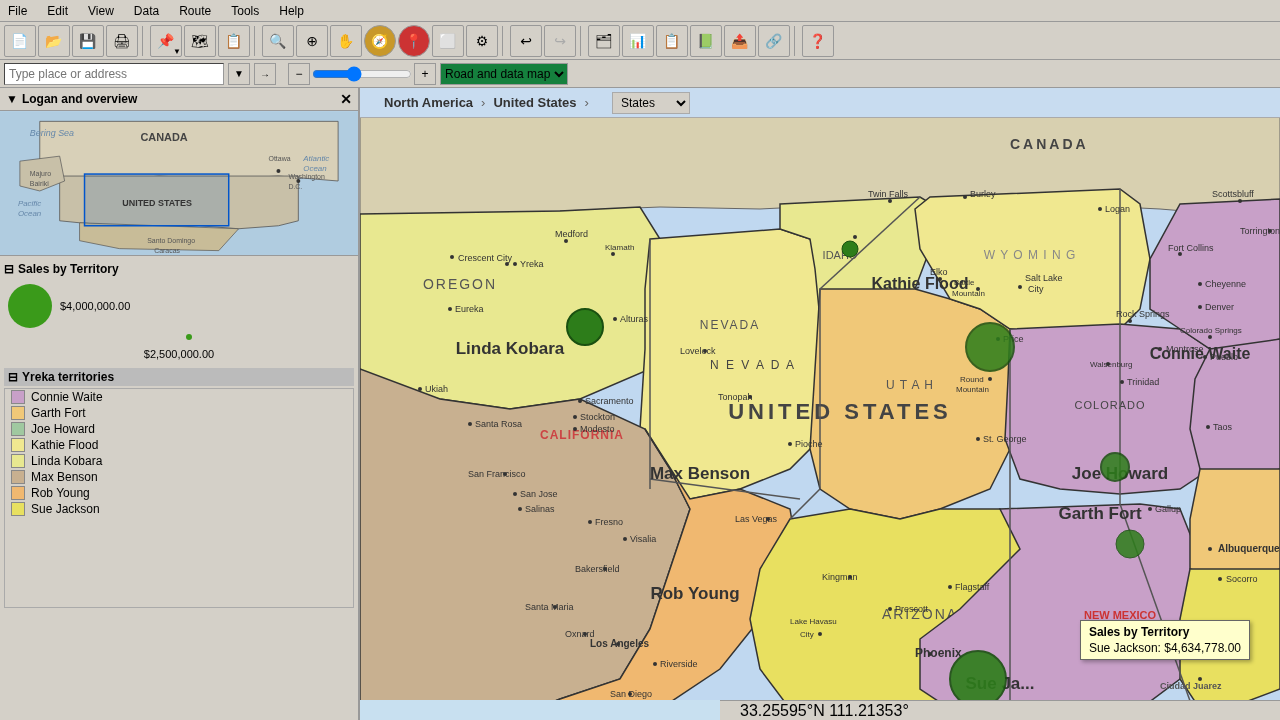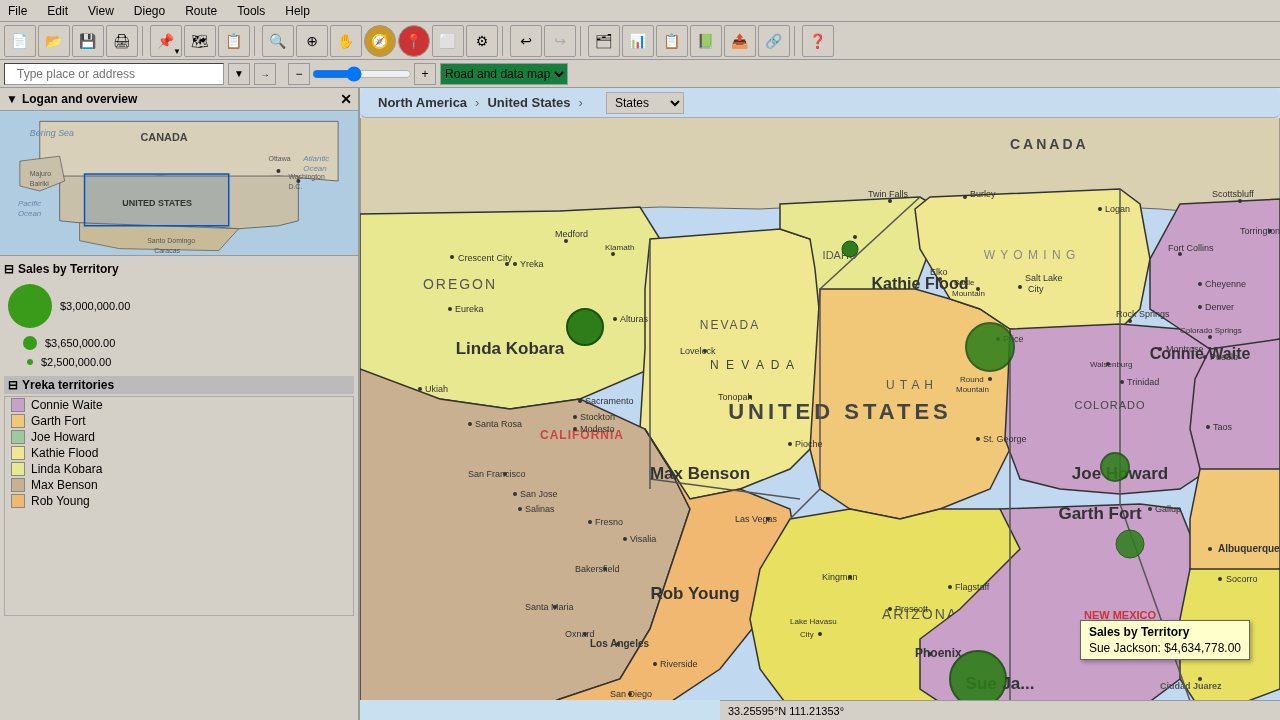--- a/index.html
+++ b/index.html
@@ -23,21 +23,21 @@
       cursor: pointer; font-size: 14px; border-radius: 2px;
     }
     .tb-sep { width: 4px; height: 30px; border-left: 1px solid #999; margin: 0 2px; }
 
     
     #searchbar {
       display: flex; align-items: center; background: #d4d0c8; height: 28px;
       border-bottom: 1px solid #999; padding: 2px 4px; gap: 4px;
     }
     #search-input {
-      width: 220px; height: 22px; border: 1px inset #999; padding: 2px 12px;
+      width: 220px; height: 22px; border: 1px inset #999; padding: 2px 4px;
       font-size: 12px; background: white;
     }
     .search-btn {
       width: 22px; height: 22px; background: #d4d0c8; border: 1px solid #999;
       cursor: pointer; display: flex; align-items: center; justify-content: center; font-size: 10px;
     }
     .zoom-control {
       display: flex; align-items: center; gap: 2px; margin-left: 8px;
     }
     .zoom-btn { width: 22px; height: 22px; border: 1px solid #999; background: #d4d0c8; cursor: pointer; font-size: 12px; display: flex; align-items: center; justify-content: center; }
@@ -100,21 +100,21 @@
 
     
     #map-area {
       flex: 1; position: relative; overflow: hidden;
       background: #c8e0f0;
     }
     
     #map-breadcrumb {
       position: absolute; top: 0; left: 0; right: 0; height: 30px;
       background: rgba(200,220,240,0.9); display: flex; align-items: center;
-      gap: 2px; padding: 4px 12px; z-index: 10; border-bottom: 1px solid #aaa; border-radius: 6px;
+      gap: 2px; padding: 4px 18px; z-index: 10; border-bottom: 1px solid #aaa;
     }
     .breadcrumb-item {
       font-size: 13px; font-weight: bold; color: #333; cursor: pointer;
       padding: 2px 6px;
     }
     .breadcrumb-sep { font-size: 13px; color: #666; }
     .breadcrumb-dropdown {
       font-size: 12px; cursor: pointer; padding: 2px 4px;
       border: 1px solid #aaa; background: #d4d0c8; margin-left: 21px;
     }
@@ -122,21 +122,21 @@
     
     #scale-bar {
       position: absolute; top: 36px; right: 8px; z-index: 10;
       background: rgba(255,255,255,0.7); padding: 2px 4px; font-size: 10px;
     }
 
     
     #statusbar {
       position: absolute; bottom: 0; left: 360px; right: 0; height: 20px;
       background: #d4d0c8; border-top: 1px solid #999;
-      display: flex; align-items: center; padding: 0 8px; font-size: 11px;
+      display: flex; align-items: center; padding: 0 20px; font-size: 16px;
       z-index: 10;
     }
 
     
     #map-tooltip {
       position: absolute; background: #ffffcc; border: 1px solid #666;
       padding: 4px 8px; font-size: 12px; z-index: 20;
       box-shadow: 2px 2px 4px rgba(0,0,0,0.3);
     }
 
@@ -158,21 +158,21 @@
     .territory-dot { fill: #2d7d1a; stroke: #1a5010; stroke-width: 1; }
     .territory-dot-large { fill: #2d7d1a; stroke: #1a5010; stroke-width: 2; }
   </style>
 </head>
 <body>
 
 <div id="menubar">
   <span class="menu-item">File</span>
   <span class="menu-item">Edit</span>
   <span class="menu-item">View</span>
-  <span class="menu-item">Diego</span>
+  <span class="menu-item">Data</span>
   <span class="menu-item">Route</span>
   <span class="menu-item">Tools</span>
   <span class="menu-item">Help</span>
 </div>
 
 <div id="toolbar">
   <div class="tb-btn">📄</div>
   <div class="tb-btn">📂</div>
   <div class="tb-btn">💾</div>
   <div class="tb-btn">🖨</div>
@@ -268,27 +268,23 @@
     </div>
 
     <div id="territory-panel">
 
       <div class="legend-section-header">
         <span>⊟</span>
         <span>Sales by Territory</span>
       </div>
       <div class="legend-bubble-row">
         <span class="legend-bubble" style="width:44px;height:44px;"></span>
-        <span class="legend-label">$3,000,000.00</span>
+        <span class="legend-label">$4,000,000.00</span>
       </div>
-      <div class="legend-bubble-row" style="margin-top:4px;">
-        <span class="legend-bubble" style="width:14px;height:14px; margin-left:15px;"></span>
-        <span class="legend-label">$3,650,000.00</span>
-      </div>
-      <div class="legend-bubble-row" style="margin-top:2px;">
+      <div class="legend-bubble-row" style="margin-top:2px;flex-direction:column;">
         <span class="legend-bubble" style="width:6px;height:6px; margin-left:19px;"></span>
         <span class="legend-label">$2,500,000.00</span>
       </div>
 
       <div class="territory-list">
         <div class="territory-section-header">
           <span>⊟</span>
           <span>Yreka territories</span>
         </div>
         <div class="scroll-area">
@@ -312,20 +308,24 @@
             <div class="territory-color" style="background:#e8e890;"></div>
             <span class="territory-name">Linda Kobara</span>
           </div>
           <div class="territory-item">
             <div class="territory-color" style="background:#c8b090;"></div>
             <span class="territory-name">Max Benson</span>
           </div>
           <div class="territory-item">
             <div class="territory-color" style="background:#f0b870;"></div>
             <span class="territory-name">Rob Young</span>
+          </div>
+          <div class="territory-item">
+            <div class="territory-color" style="background:#e8e060;"></div>
+            <span class="territory-name">Sue Jackson</span>
           </div>
         </div>
       </div>
     </div>
   </div>
 
   <div id="map-area">
 
     <div id="map-breadcrumb">
       <span class="breadcrumb-item">North America</span>

